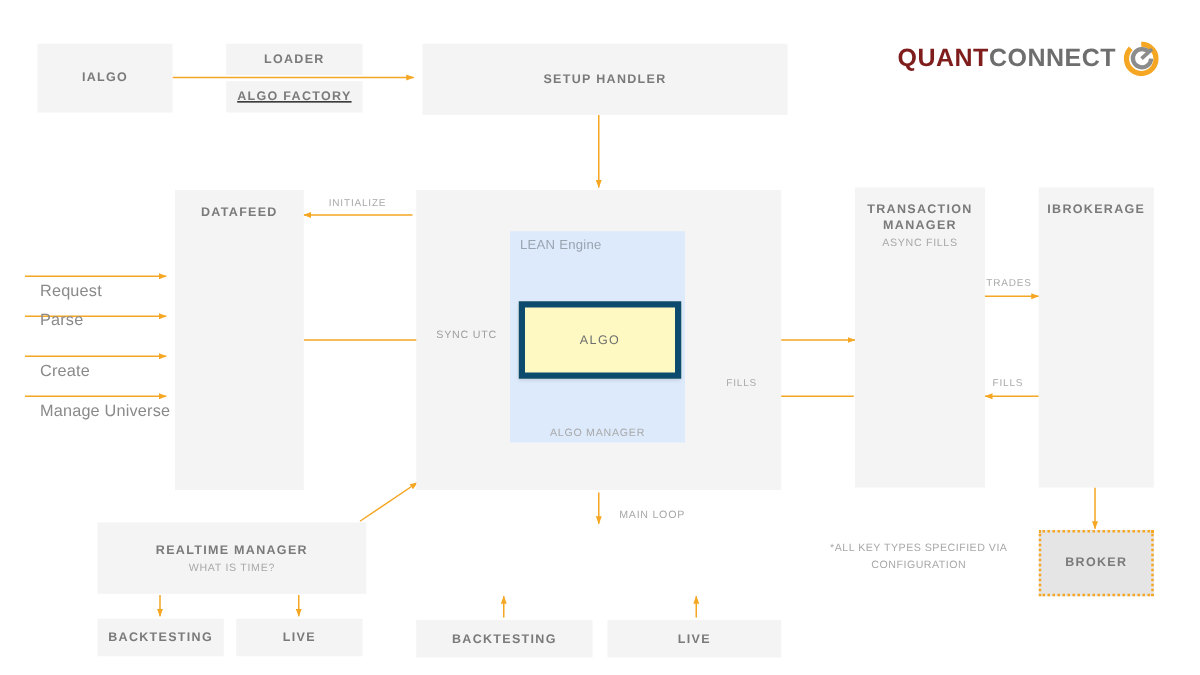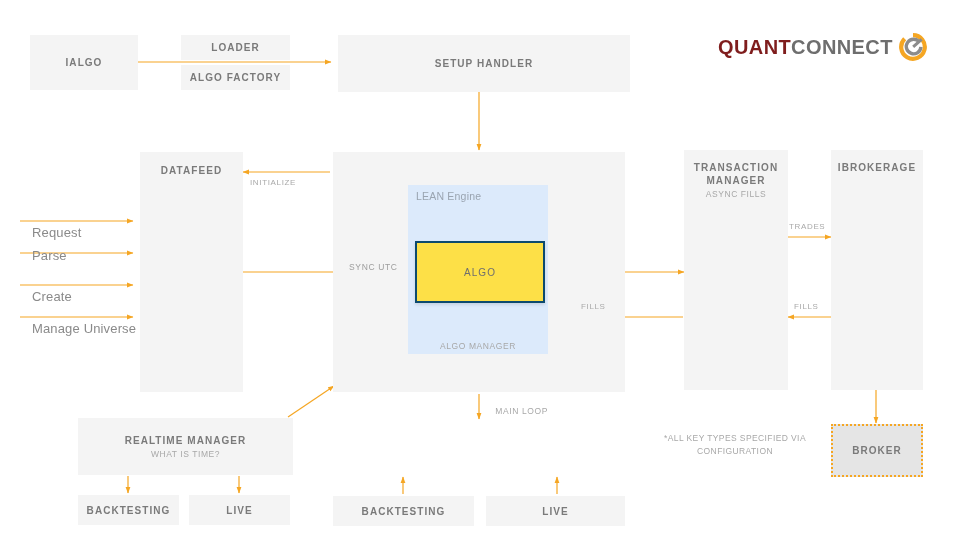--- a/index.html
+++ b/index.html
@@ -81,22 +81,22 @@
     text-align: right;
     font-size: 8.5px;
     letter-spacing: 0.6px;
     color: #a8a8a8;
     margin-top: 48px;
   }
   #algo-box {
     position: absolute;
     left: 415px; top: 241px;
     width: 130px; height: 62px;
-    background: #fde047;
-    border: 2px solid #0c4a6e;
+    background: #fef9c3;
+    border: 5px solid #0c4a6e;
     box-shadow: 0 2px 3px rgba(0,0,0,0.10);
     display: flex;
     align-items: center;
     justify-content: center;
   }
   #algo-box .title { font-size: 10px; letter-spacing: 1.1px; color: #6e6e6e; }
 
   
   #broker-box {
     background: #e5e5e5;
@@ -218,38 +218,38 @@
   </div>
 
   <div class="box centered" style="left:30px; top:35px; width:108px; height:55px;">
     <span class="title">IALGO</span>
   </div>
 
   <div class="box centered" style="left:181px; top:35px; width:109px; height:25px;">
     <span class="title">LOADER</span>
   </div>
 
-  <div class="box centered" style="left:181px; top:65px; width:109px; height:25px;">
+  <div class="box centered" style="left:181px; top:65px; width:109px; height:25px;text-decoration:underline;">
     <span class="title">ALGO FACTORY</span>
   </div>
 
   <div class="box centered" style="left:338px; top:35px; width:292px; height:57px;">
     <span class="title">SETUP HANDLER</span>
   </div>
 
   <div class="side-label" style="left:20px; top:225px;">Request</div>
   <div class="side-label" style="left:20px; top:248px;text-align:right;">Parse</div>
   <div class="side-label" style="left:20px; top:289px;">Create</div>
   <div class="side-label" style="left:20px; top:321px;">Manage Universe</div>
 
   <div class="box topped" style="left:140px; top:152px; width:103px; height:240px; padding-top:12px;">
     <span class="title">DATAFEED</span>
   </div>
 
-  <div class="edge-label" style="left:250px; top:158px;margin-top:20px;">INITIALIZE</div>
+  <div class="edge-label" style="left:263px; top:158px;">INITIALIZE</div>
 
   <div id="main-container"></div>
   <div id="lean-engine"></div>
   <div id="lean-engine-label">LEAN Engine</div>
 
   <div id="algo-box">
     <span class="title">ALGO</span>
   </div>
 
   <div id="algo-manager-label">ALGO MANAGER</div>

